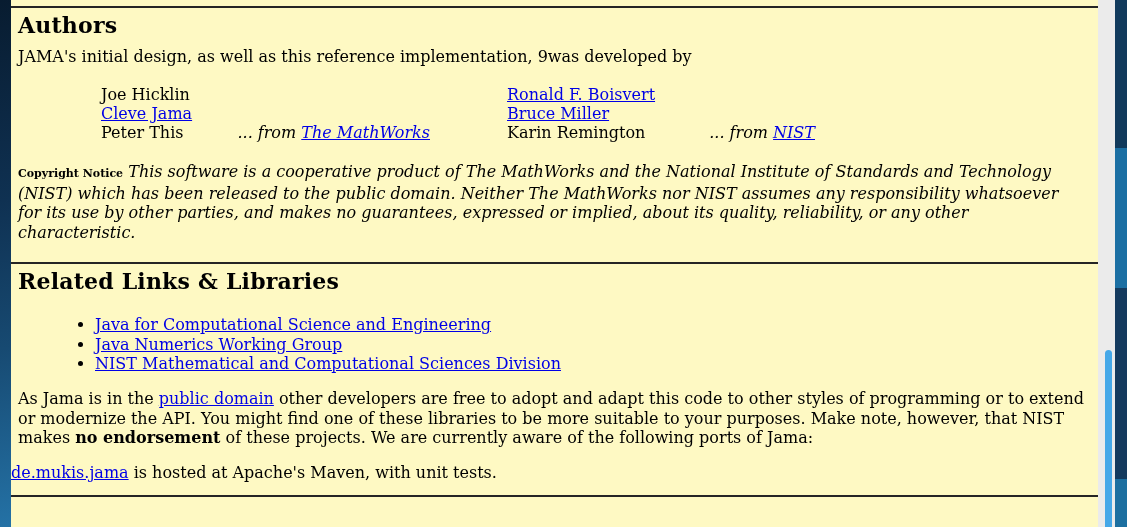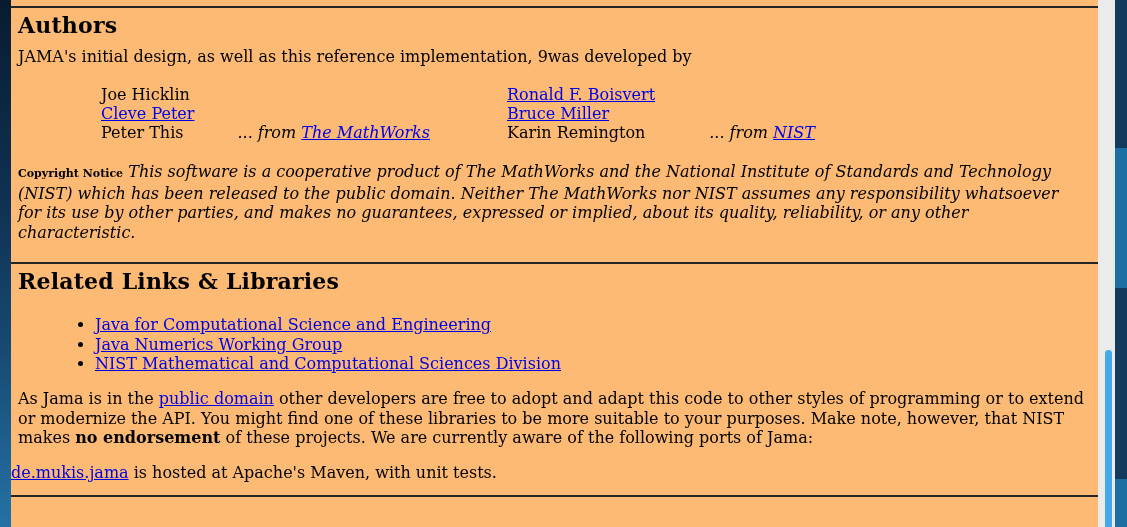--- a/index.html
+++ b/index.html
@@ -1,21 +1,21 @@
 <!DOCTYPE html>
 <html style="--color-link: #0000e6; --color-scrollbar_thumb: #45a8e8; --color-scrollbar_track: #ebebeb; --color-border_navy: #113a5c; --color-border_steel: #1b6fa3;"><head>
 <meta charset="utf-8">
 <style>
   * { box-sizing: border-box; margin: 0; padding: 0; }
   html,body { background:#fff; }
   .page {
     position: relative;
     width: 1127px;
     height: 527px;
-    background: #fdba74;
+    background: #fef9c3;
     overflow: hidden;
     font-family: "DejaVu Serif", "Liberation Serif", serif;
     color: #000;
     font-size: 16px;
   }
   .left-border {
     position: absolute; left: 0; top: 0; width: 11px; height: 527px;
     background: linear-gradient(168deg, #081c30 0%, #0f3152 38%, #174a72 66%, #2472a6 100%);
   }
   .right-strip {
@@ -88,21 +88,21 @@
 
     <hr class="rule rule-top">
 
     <h2 class="section-heading">Authors</h2>
 
     <p class="body-text intro">JAMA's initial design, as well as this reference implementation, 9was developed by</p>
 
     <div class="authors-table">
       <div class="names-col-left">
         <div class="name-line">Joe Hicklin</div>
-        <div class="name-line"><a class="link">Cleve Peter</a></div>
+        <div class="name-line"><a class="link">Cleve Jama</a></div>
         <div class="name-line">Peter This</div>
       </div>
       <div class="from-cell-mw">
         <span>... from </span><a class="link">The MathWorks</a>
       </div>
       <div class="names-col-right">
         <div class="name-line"><a class="link">Ronald F. Boisvert</a></div>
         <div class="name-line"><a class="link">Bruce Miller</a></div>
         <div class="name-line">Karin Remington</div>
       </div>

